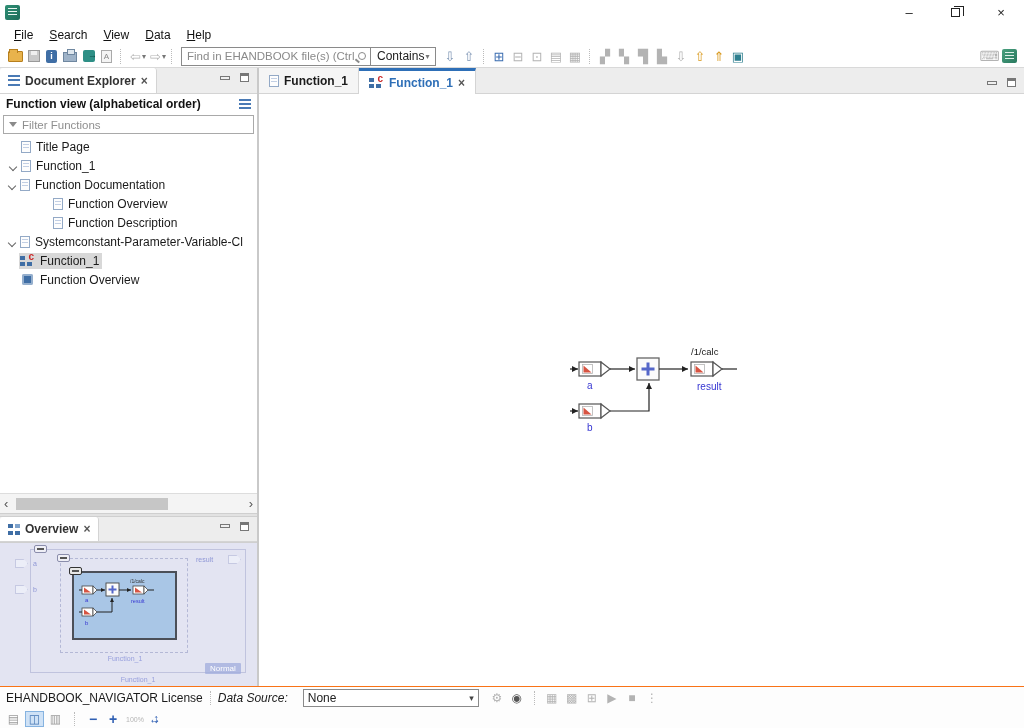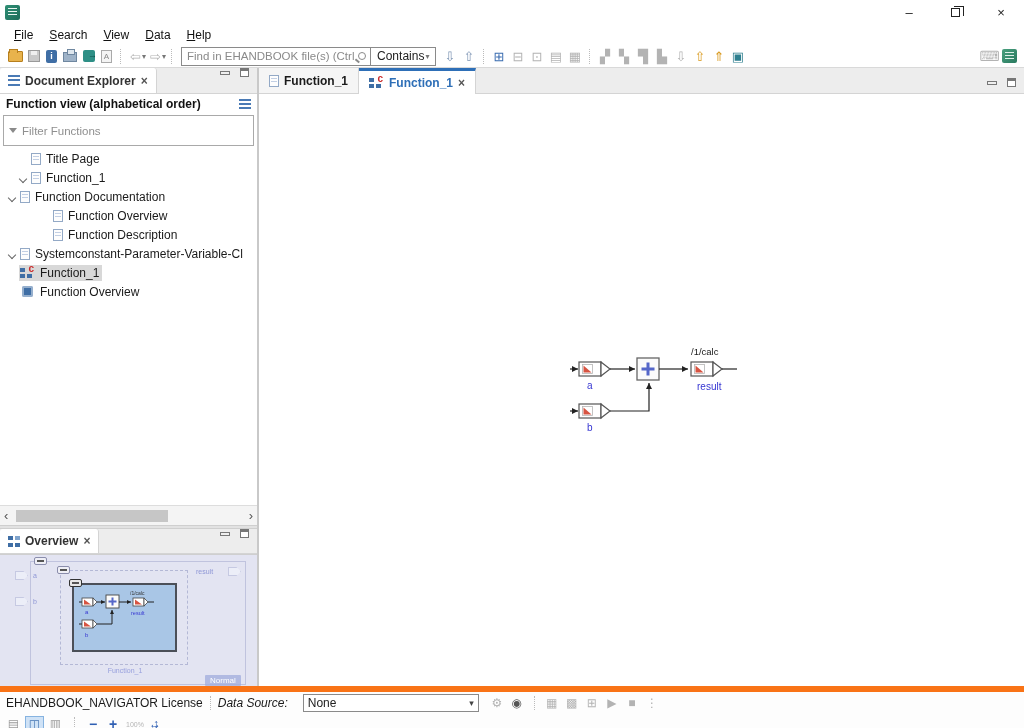--- a/index.html
+++ b/index.html
@@ -65,45 +65,45 @@
   .kb { font-size:14px; }
   .push { margin-left:auto; }
 
   
   .content { position:absolute; left:0; top:68px; width:1024px; height:618px; }
   .vsplit { position:absolute; left:257px; top:0; width:2px; height:618px; background:#c9c9c9; }
   .leftcol { position:absolute; left:0; top:0; width:257px; height:618px; background:#fff; }
   .main { position:absolute; left:259px; top:0; width:765px; height:618px; }
 
   
-  .vtabbar { position:relative; height:26px; background:#ededed; border-bottom:1px solid #d4d4d4; display:flex; align-items:flex-start; }
+  .vtabbar { position:relative; height:26px; background:#ededed; border-bottom:1px solid #d4d4d4; display:flex; align-items:center; }
   .vtab { background:#fff; height:25px; display:flex; align-items:center; gap:5px; padding:0 8px;
           border-right:1px solid #d4d4d4; border-top-left-radius:3px; border-top-right-radius:3px;
           font-weight:bold; color:#333; }
   .xclose { color:#555; font-size:12px; font-weight:bold; }
   .pmctrls { margin-left:auto; display:flex; gap:10px; align-items:center; padding:0 8px 6px 0; }
   .pm-min { width:10px; height:4px; border:1px solid #777; background:#efefef; }
   .pm-max { width:9px; height:9px; border:1px solid #777; border-top-width:3px; background:#fff; }
 
   
   .fv-header { height:20px; display:flex; align-items:center; padding:0 6px; font-weight:bold; color:#111; }
   .viewmenu { margin-left:auto; width:12px; height:10px;
               background:repeating-linear-gradient(#4a7ab5 0 2px, transparent 2px 4px); }
-  .filter { margin:1px 3px; height:31px; border:1px solid #a9a9a9; display:flex; align-items:center; background:#fff; }
+  .filter { margin:1px 3px; height:19px; border:1px solid #a9a9a9; display:flex; align-items:center; background:#fff; }
   .funnel { width:0; height:0; border-left:4px solid transparent; border-right:4px solid transparent;
             border-top:5px solid #8a8a8a; margin:0 5px; position:relative; }
   .filter input { border:none; outline:none; flex:1; font-size:11.5px; color:#333; font-family:"Liberation Sans", sans-serif; }
   .filter input::placeholder { color:#8f8f8f; }
   .tree { height:358px; overflow:hidden; background:#fff; padding-top:2px; }
   .trow { height:19px; display:flex; align-items:center; white-space:nowrap; }
   .tchev { width:14px; text-align:center; position:relative; flex:0 0 14px; }
   .tchev::after { content:""; position:absolute; left:4px; top:-2px; width:5px; height:5px;
                   border-right:1.4px solid #666; border-bottom:1.4px solid #666; transform:rotate(45deg); }
   .tsp { flex:0 0 14px; }
-  .ind0 { padding-left:16px; } .ind1 { padding-left:5px;align-items:center; } .ind2 { padding-left:38px; }
+  .ind0 { padding-left:6px; } .ind1 { padding-left:5px;align-items:center; } .ind2 { padding-left:38px; }
   .hl { display:flex; align-items:center; gap:5px; padding:1px 3px 1px 1px; }
   .sel .hl { background:#d8d8d8; }
   .ic-doc { width:10px; height:12px; background:#fdfdfd; border:1px solid #93a9c6; flex:0 0 10px; position:relative; }
   .ic-doc::after { content:""; position:absolute; left:1px; top:2px; right:1px; bottom:2px;
                    background:repeating-linear-gradient(#c2cfe4 0 1px, transparent 1px 3px); }
   .ic-code { width:15px; height:12px; position:relative; flex:0 0 15px; }
   .ic-code::before { content:""; position:absolute; left:0; top:1px; width:5px; height:4px; background:#3f6ea5;
                      box-shadow:0 6px 0 #3f6ea5, 7px 6px 0 #3f6ea5; }
   .ic-code::after { content:"c"; position:absolute; right:1px; top:-4px; color:#cc2b2b; font-weight:bold; font-size:10px; }
   .ic-chip { width:11px; height:11px; background:#3f6ea5; border-radius:2px; flex:0 0 11px;
@@ -137,21 +137,21 @@
 
   
   .etabbar { height:26px; background:#ededed; border-bottom:1px solid #d4d4d4; display:flex; align-items:flex-end; }
   .etab { height:25px; display:flex; align-items:center; gap:5px; padding:0 10px; font-weight:bold;
           border-right:1px solid #d4d4d4; color:#333; background:#f5f5f5; }
   .etab.active { background:#fff; border-top:3px solid #2e6fb7; color:#2e6fb7; height:26px; margin-bottom:-1px; }
   .etab.active .tlabel { color:#2e6fb7; }
   .canvas { position:relative; height:592px; background:#fff; }
 
   
-  .statusbar { position:absolute; left:0; top:686px; width:1024px; height:42px; background:#fdfdfd; border-top:6px solid #f97316; }
+  .statusbar { position:absolute; left:0; top:686px; width:1024px; height:42px; background:#fdfdfd; border-top:1px solid #f97316; }
   .strow1 { height:22px; display:flex; align-items:center; padding-left:6px; }
   .ssep { width:1px; height:14px; border-left:1px dotted #bbb; margin:0 7px; }
   .dslabel { margin-right:15px;font-style:italic; }
   .dsselect { width:176px; height:18px; border:1px solid #8a8a8a; background:#fff; display:flex;
               align-items:center; padding:0 4px; color:#222; }
   .dsselect .caret { margin-left:auto; font-size:9px; color:#444; }
   .sbi { display:inline-flex; width:20px; justify-content:center; font-size:12px; }
   .strow2 { height:20px; display:flex; align-items:center; padding-left:4px; gap:2px; }
   .pgbtn { width:19px; height:16px; display:flex; align-items:center; justify-content:center;
            border:1px solid transparent; font-size:12px; color:#9a9a9a; }

